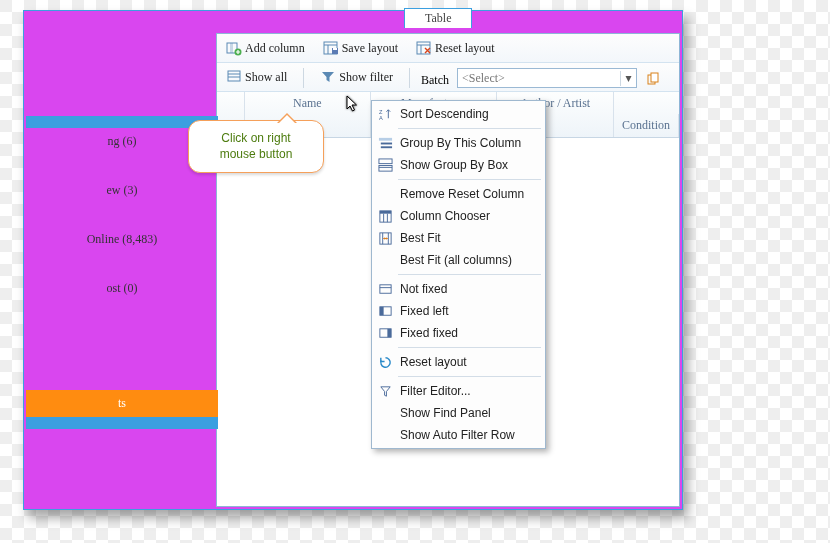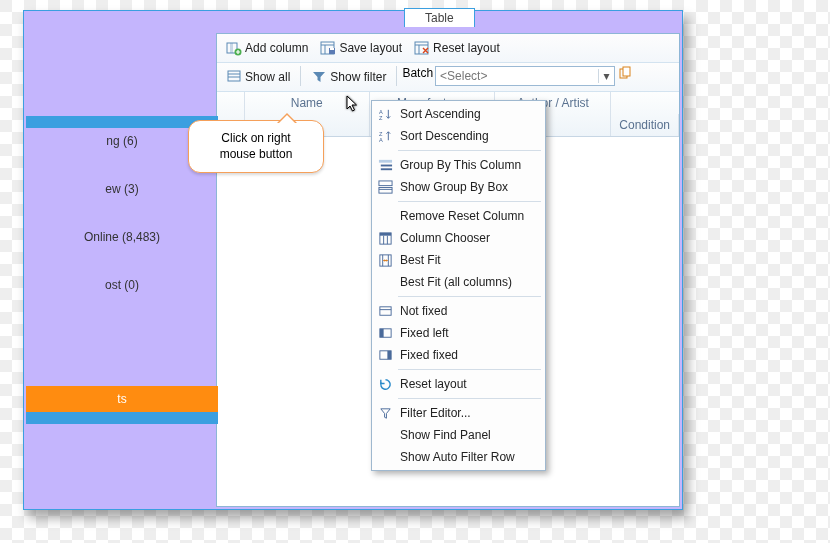--- a/index.html
+++ b/index.html
@@ -11,22 +11,23 @@
       height: 543px;
       position: relative;
       overflow: hidden;
     }
     .window {
       position: absolute;
       left: 23px;
       top: 10px;
       width: 660px;
       height: 500px;
-      background: #c4b5fd;
+      background: #d946ef;
       border: 1px solid #3b9fe0;
+      font-family: Liberation Serif, serif;
     }
     .shadow {
       position: absolute;
       left: 28px;
       top: 18px;
       width: 660px;
       height: 500px;
       background: rgba(0,0,0,0.35);
       filter: blur(6px);
       z-index: -1;
@@ -46,22 +47,22 @@
       position: absolute;
       left: 192px;
       top: 22px;
       right: 2px;
       bottom: 2px;
       background: #fff;
       border: 1px solid #8db6d6;
     }
     .toolbar1, .toolbar2 {
       display: flex;
-      align-items: flex-start;
-      gap: 2px;
+      align-items: flex-end;
+      gap: 8px;
       padding: 3px 4px;
       border-bottom: 1px solid #d3e3f0;
       background: linear-gradient(#fdfdfd,#f3f7fb);
     }
     .tbtn {
       display: inline-flex;
       align-items: center;
       gap: 3px;
       padding: 2px 4px;
       cursor: pointer;
@@ -109,21 +110,21 @@
     .srow.blank { height: 22px; }
     .callout {
       position:absolute;
       left: 188px; top: 120px;
       width: 136px;
       padding: 10px 6px;
       text-align:center;
       background:#fff;
       border:1px solid #f5a05a;
       border-radius: 12px;
-      color:#000000;
+      color:#4d7c0f;
       line-height:1.3;
       box-shadow: 0 2px 3px rgba(0,0,0,0.15);
     }
     .callout:before{
       content:"";
       position:absolute;
       left: 88px; top:-18px;
       border:10px solid transparent;
       border-bottom-color:#f5a05a;
     }
@@ -262,30 +263,20 @@
     </div>
 </div>
 
 <div class="callout">
   <div>Click on right</div>
   <div>mouse button</div>
 </div>
 
 <div class="context-menu" id="cmenu">
   <div class="cm-gutter"></div>
-<div class="cm-item">
-      <span class="cm-icon">
-        <svg viewBox="0 0 16 16">
-          <text x="1" y="7" font-size="6" fill="#4a6a9a">A</text>
-          <text x="1" y="14" font-size="6" fill="#4a6a9a">Z</text>
-          <path d="M11 3v9m-2-2l2 2 2-2" stroke="#4a6a9a" fill="none"></path>
-        </svg>
-      </span>
-      <span>Sort Ascending</span>
-    </div>
     <div class="cm-item">
       <span class="cm-icon">
         <svg viewBox="0 0 16 16">
           <text x="1" y="7" font-size="6" fill="#4a6a9a">Z</text>
           <text x="1" y="14" font-size="6" fill="#4a6a9a">A</text>
           <path d="M11 12V3m-2 2l2-2 2 2" stroke="#4a6a9a" fill="none"></path>
         </svg>
       </span>
       <span>Sort Descending</span>
     </div>

